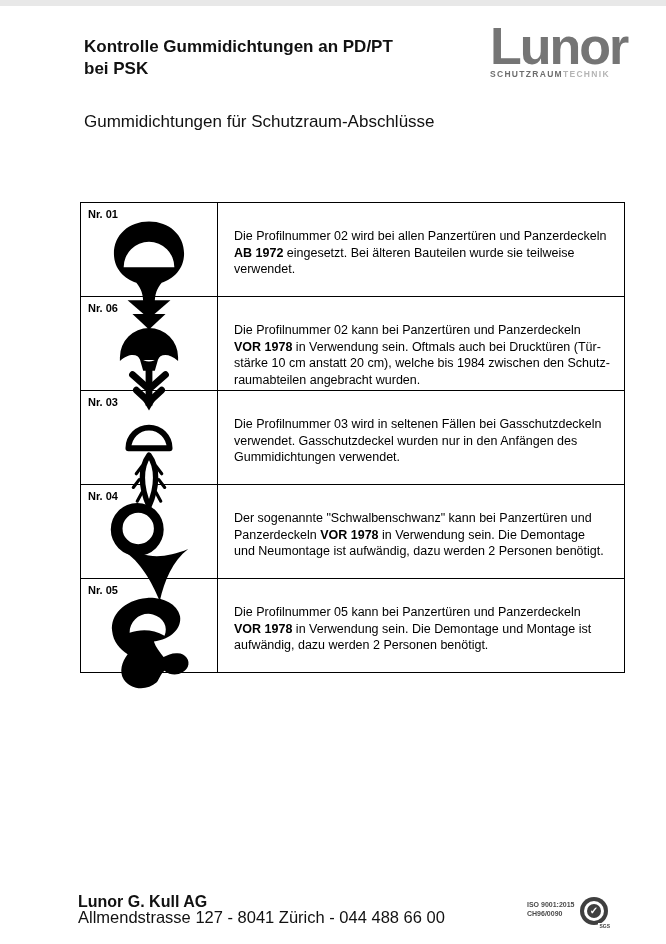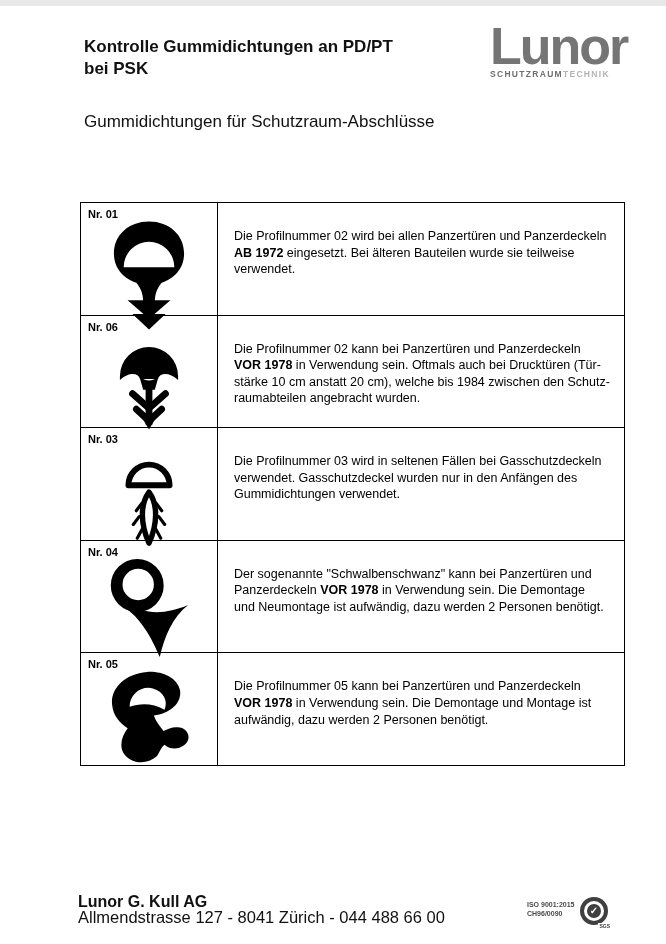--- a/index.html
+++ b/index.html
@@ -10,21 +10,21 @@
   }
   
   .doc-title{position:absolute;left:84px;top:30px;font-size:17px;font-weight:bold;line-height:22px;color:#111;}
   .subtitle{position:absolute;left:84px;top:106px;font-size:17px;color:#111;}
   .logo{position:absolute;left:490px;top:18px;width:140px;}
   .logo-word{font-size:52px;font-weight:bold;color:#757575;letter-spacing:-2px;line-height:44px;}
   .logo-tag{margin-top:1px;font-size:8.5px;letter-spacing:1.3px;white-space:nowrap;}
   .logo-tag .dark{color:#6e6e6e;font-weight:bold;}
   .logo-tag .light{color:#b5b5b5;font-weight:bold;}
   
-  .ptable{position:absolute;left:80px;top:196px;width:545px;height:564px;
+  .ptable{position:absolute;left:80px;top:196px;width:545px;height:471px;
     border:1.6px solid #000;box-sizing:border-box;display:flex;flex-direction:column;}
   .trow{flex:1 1 0;display:flex;border-top:1.6px solid #000;min-height:0;}
   .trow:first-child{border-top:none;}
   .cell{box-sizing:border-box;min-height:0;}
   .cell-icon{width:137px;border-right:1.6px solid #000;position:relative;
     display:flex;flex-direction:column;align-items:center;}
   .row-label{align-self:flex-start;margin:5px 0 0 7px;font-size:11px;font-weight:bold;}
   .icon-wrap{flex:1;display:flex;align-items:center;justify-content:center;padding-bottom:2px;}
   .icon-wrap svg{display:block;}
   .cell-text{flex:1;padding:25px 8px 0 16px;font-size:12.5px;line-height:16.6px;}

